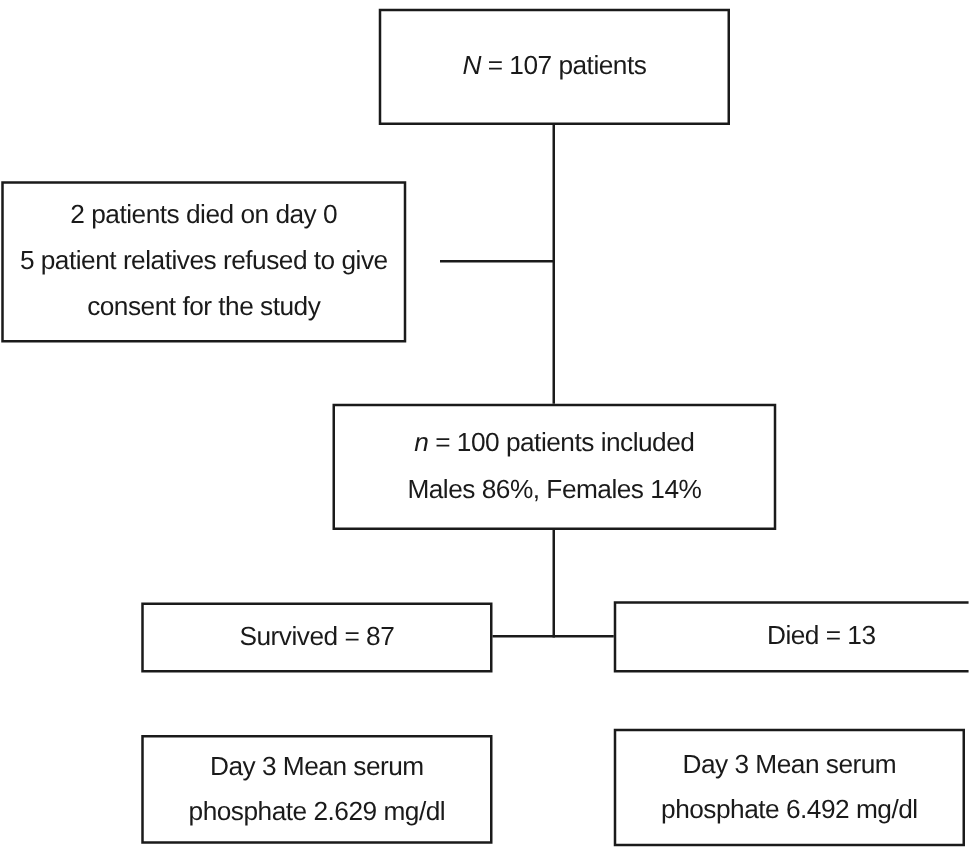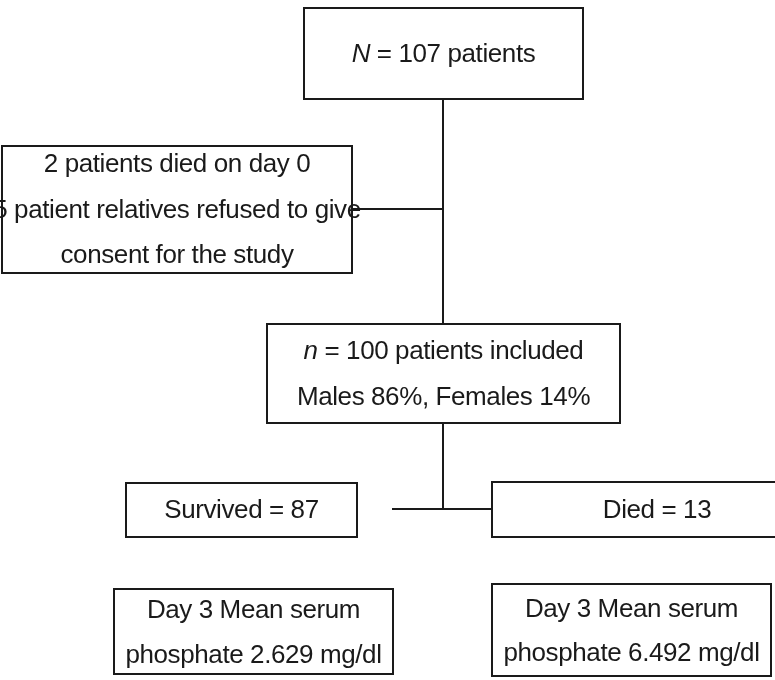--- a/index.html
+++ b/index.html
@@ -20,35 +20,35 @@
   }
   .box {
     position: absolute;
     border: 2px solid var(--line);
     background: var(--background);
     display: flex;
     flex-direction: column;
     align-items: center;
     justify-content: center;
     text-align: center;
-    font-size: 26px;
+    font-size: 21px;
     letter-spacing: -0.4px;
     line-height: 1.75;
   }
   .box .bline { white-space: nowrap; }
   .var { font-style: italic; }
   .connector {
     position: absolute;
     background: var(--line);
   }
   
   #total-box              { left: 303px; top: 7px;   width: 281px; height: 93px;  line-height: 1.62; }
-  #exclusion-box          { left: 1px;   top: 145px; width: 352px; height: 129px; }
+  #exclusion-box          { left: 1px;   top: 145px; width: 324px; height: 129px; }
   #included-box           { left: 266px; top: 323px; width: 355px; height: 101px; }
-  #survived-box           { left: 113px; top: 482px; width: 233px; height: 56px; margin-left: 12px;  }
+  #survived-box           { left: 113px; top: 482px; width: 281px; height: 56px;  }
   #died-box               { left: 491px; top: 481px; width: 332px; height: 57px;  }
   #survived-outcome-box   { left: 113px; top: 588px; width: 281px; height: 87px;  line-height: 1.7; }
   #died-outcome-box       { left: 491px; top: 583px; width: 281px; height: 94px;  line-height: 1.7; }
   
   #connector-top-to-included   { left: 442px; top: 99px;  width: 2px;  height: 225px; }
   #connector-exclusion-branch  { left: 352px; top: 208px; width: 91px; height: 2px;   }
   #connector-included-to-split { left: 442px; top: 423px; width: 2px;  height: 87px;  }
   #connector-split-horizontal  { left: 392px; top: 508px; width: 100px; height: 2px;  }
 </style>
 </head>

